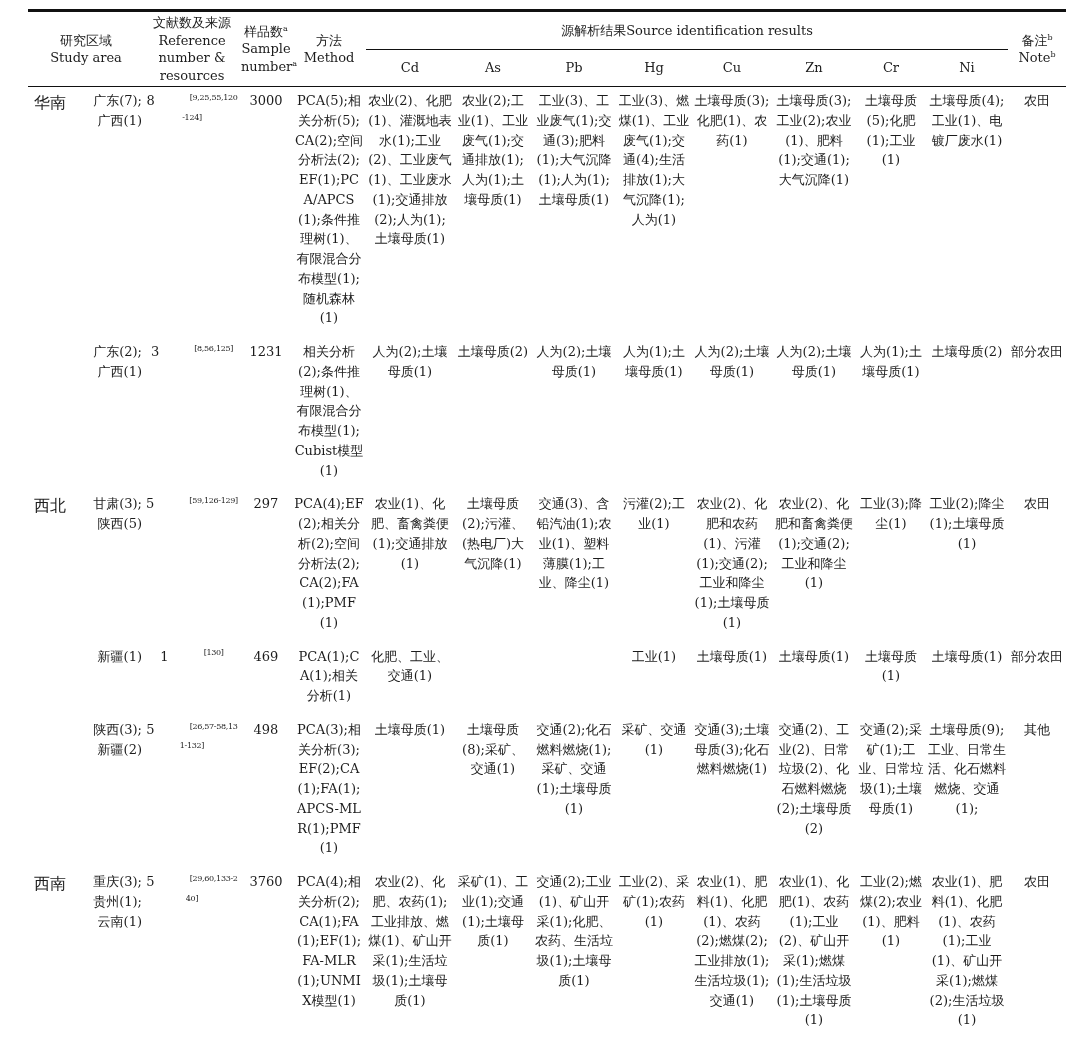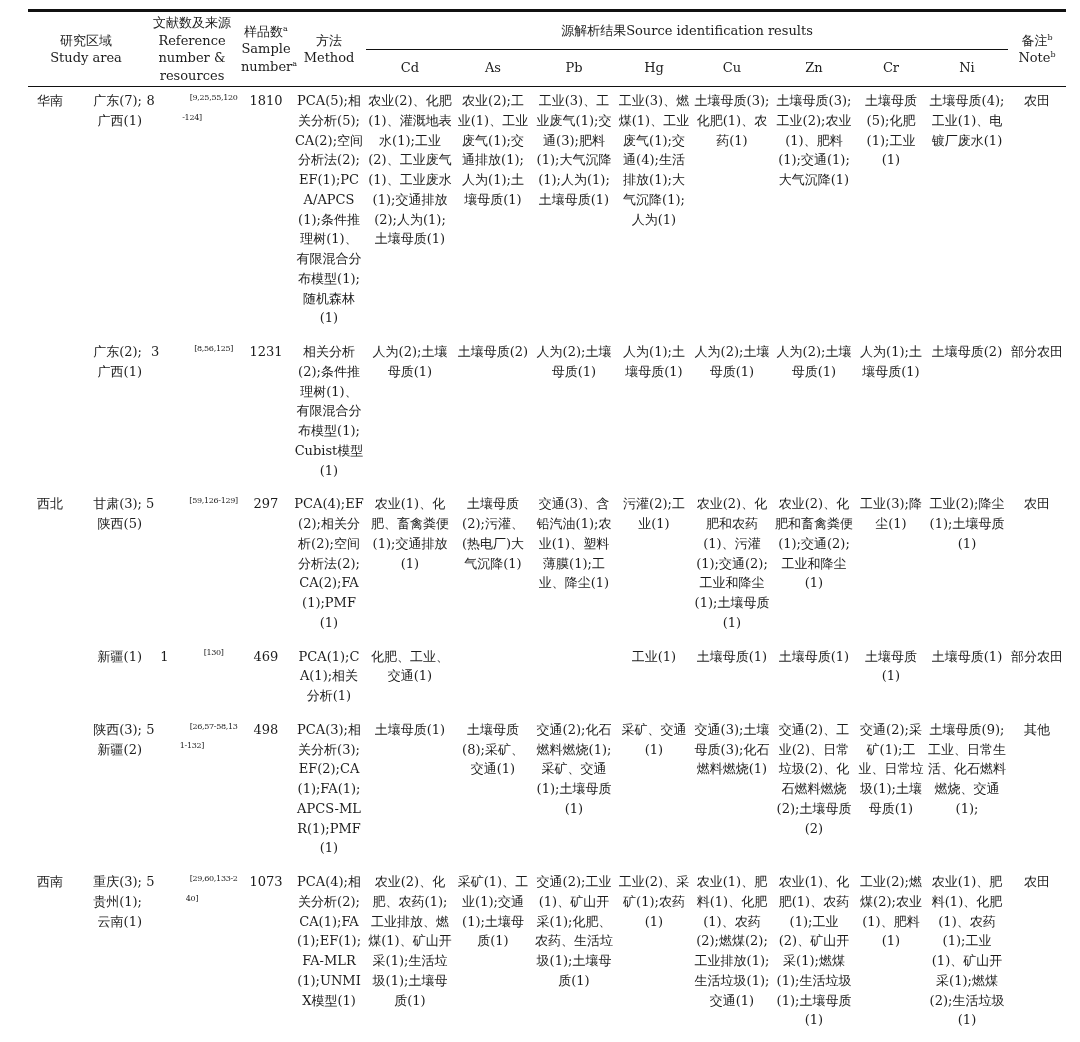--- a/index.html
+++ b/index.html
@@ -30,21 +30,21 @@
   td{
     text-align:center;
     vertical-align:top;
     padding:4px 2px 10px 2px;
     word-break:break-all;
   }
   .hbot{border-bottom:1.5px solid #111;}
   .spanline{border-bottom:1.5px solid #111;}
   .prewrap{white-space:pre-line;text-align:right;}
   sup{font-size:8px;line-height:0;}
-  .region{font-size:13px;}
+  .region{font-size:16px;}
   .refnum sup{letter-spacing:-0.3px;padding-left:35px;}
 </style>
 </head>
 <body>
 
 <div class="page">
   <table class="src">
     <colgroup>
       <col style="width:44px">
         <col style="width:72px">
@@ -97,21 +97,21 @@
         <th class="hbot">Cr</th>
         <th class="hbot">Ni</th>
       </tr>
     </thead>
     <tbody id="tbody">
         <tr>
           <td class="region" rowspan="2">华南</td>
           <td class="prewrap">广东(7);
 广西(1)</td>
           <td class="refnum"><span>8</span><sup>[9,25,55,120-124]</sup></td>
-          <td>1810</td>
+          <td>3000</td>
           <td>PCA(5);相关分析(5);CA(2);空间分析法(2);EF(1);PCA/APCS(1);条件推理树(1)、有限混合分布模型(1);随机森林(1)</td>
           <td>农业(2)、化肥(1)、灌溉地表水(1);工业(2)、工业废气(1)、工业废水(1);交通排放(2);人为(1);土壤母质(1)</td>
           <td>农业(2);工业(1)、工业废气(1);交通排放(1);人为(1);土壤母质(1)</td>
           <td>工业(3)、工业废气(1);交通(3);肥料(1);大气沉降(1);人为(1);土壤母质(1)</td>
           <td>工业(3)、燃煤(1)、工业废气(1);交通(4);生活排放(1);大气沉降(1);人为(1)</td>
           <td>土壤母质(3);化肥(1)、农药(1)</td>
           <td>土壤母质(3);工业(2);农业(1)、肥料(1);交通(1);大气沉降(1)</td>
           <td>土壤母质(5);化肥(1);工业(1)</td>
           <td>土壤母质(4);工业(1)、电镀厂废水(1)</td>
           <td>农田</td>
@@ -179,21 +179,21 @@
           <td>交通(2);采矿(1);工业、日常垃圾(1);土壤母质(1)</td>
           <td>土壤母质(9);工业、日常生活、化石燃料燃烧、交通(1);</td>
           <td>其他</td>
         </tr>
         <tr>
           <td class="region" rowspan="2">西南</td>
           <td class="prewrap">重庆(3);
 贵州(1);
 云南(1)</td>
           <td class="refnum"><span>5</span><sup>[29,60,133-240]</sup></td>
-          <td>1073</td>
+          <td>3760</td>
           <td>PCA(4);相关分析(2);CA(1);FA(1);EF(1);FA-MLR(1);UNMIX模型(1)</td>
           <td>农业(2)、化肥、农药(1);工业排放、燃煤(1)、矿山开采(1);生活垃圾(1);土壤母质(1)</td>
           <td>采矿(1)、工业(1);交通(1);土壤母质(1)</td>
           <td>交通(2);工业(1)、矿山开采(1);化肥、农药、生活垃圾(1);土壤母质(1)</td>
           <td>工业(2)、采矿(1);农药(1)</td>
           <td>农业(1)、肥料(1)、化肥(1)、农药(2);燃煤(2);工业排放(1);生活垃圾(1);交通(1)</td>
           <td>农业(1)、化肥(1)、农药(1);工业(2)、矿山开采(1);燃煤(1);生活垃圾(1);土壤母质(1)</td>
           <td>工业(2);燃煤(2);农业(1)、肥料(1)</td>
           <td>农业(1)、肥料(1)、化肥(1)、农药(1);工业(1)、矿山开采(1);燃煤(2);生活垃圾(1)</td>
           <td>农田</td>

